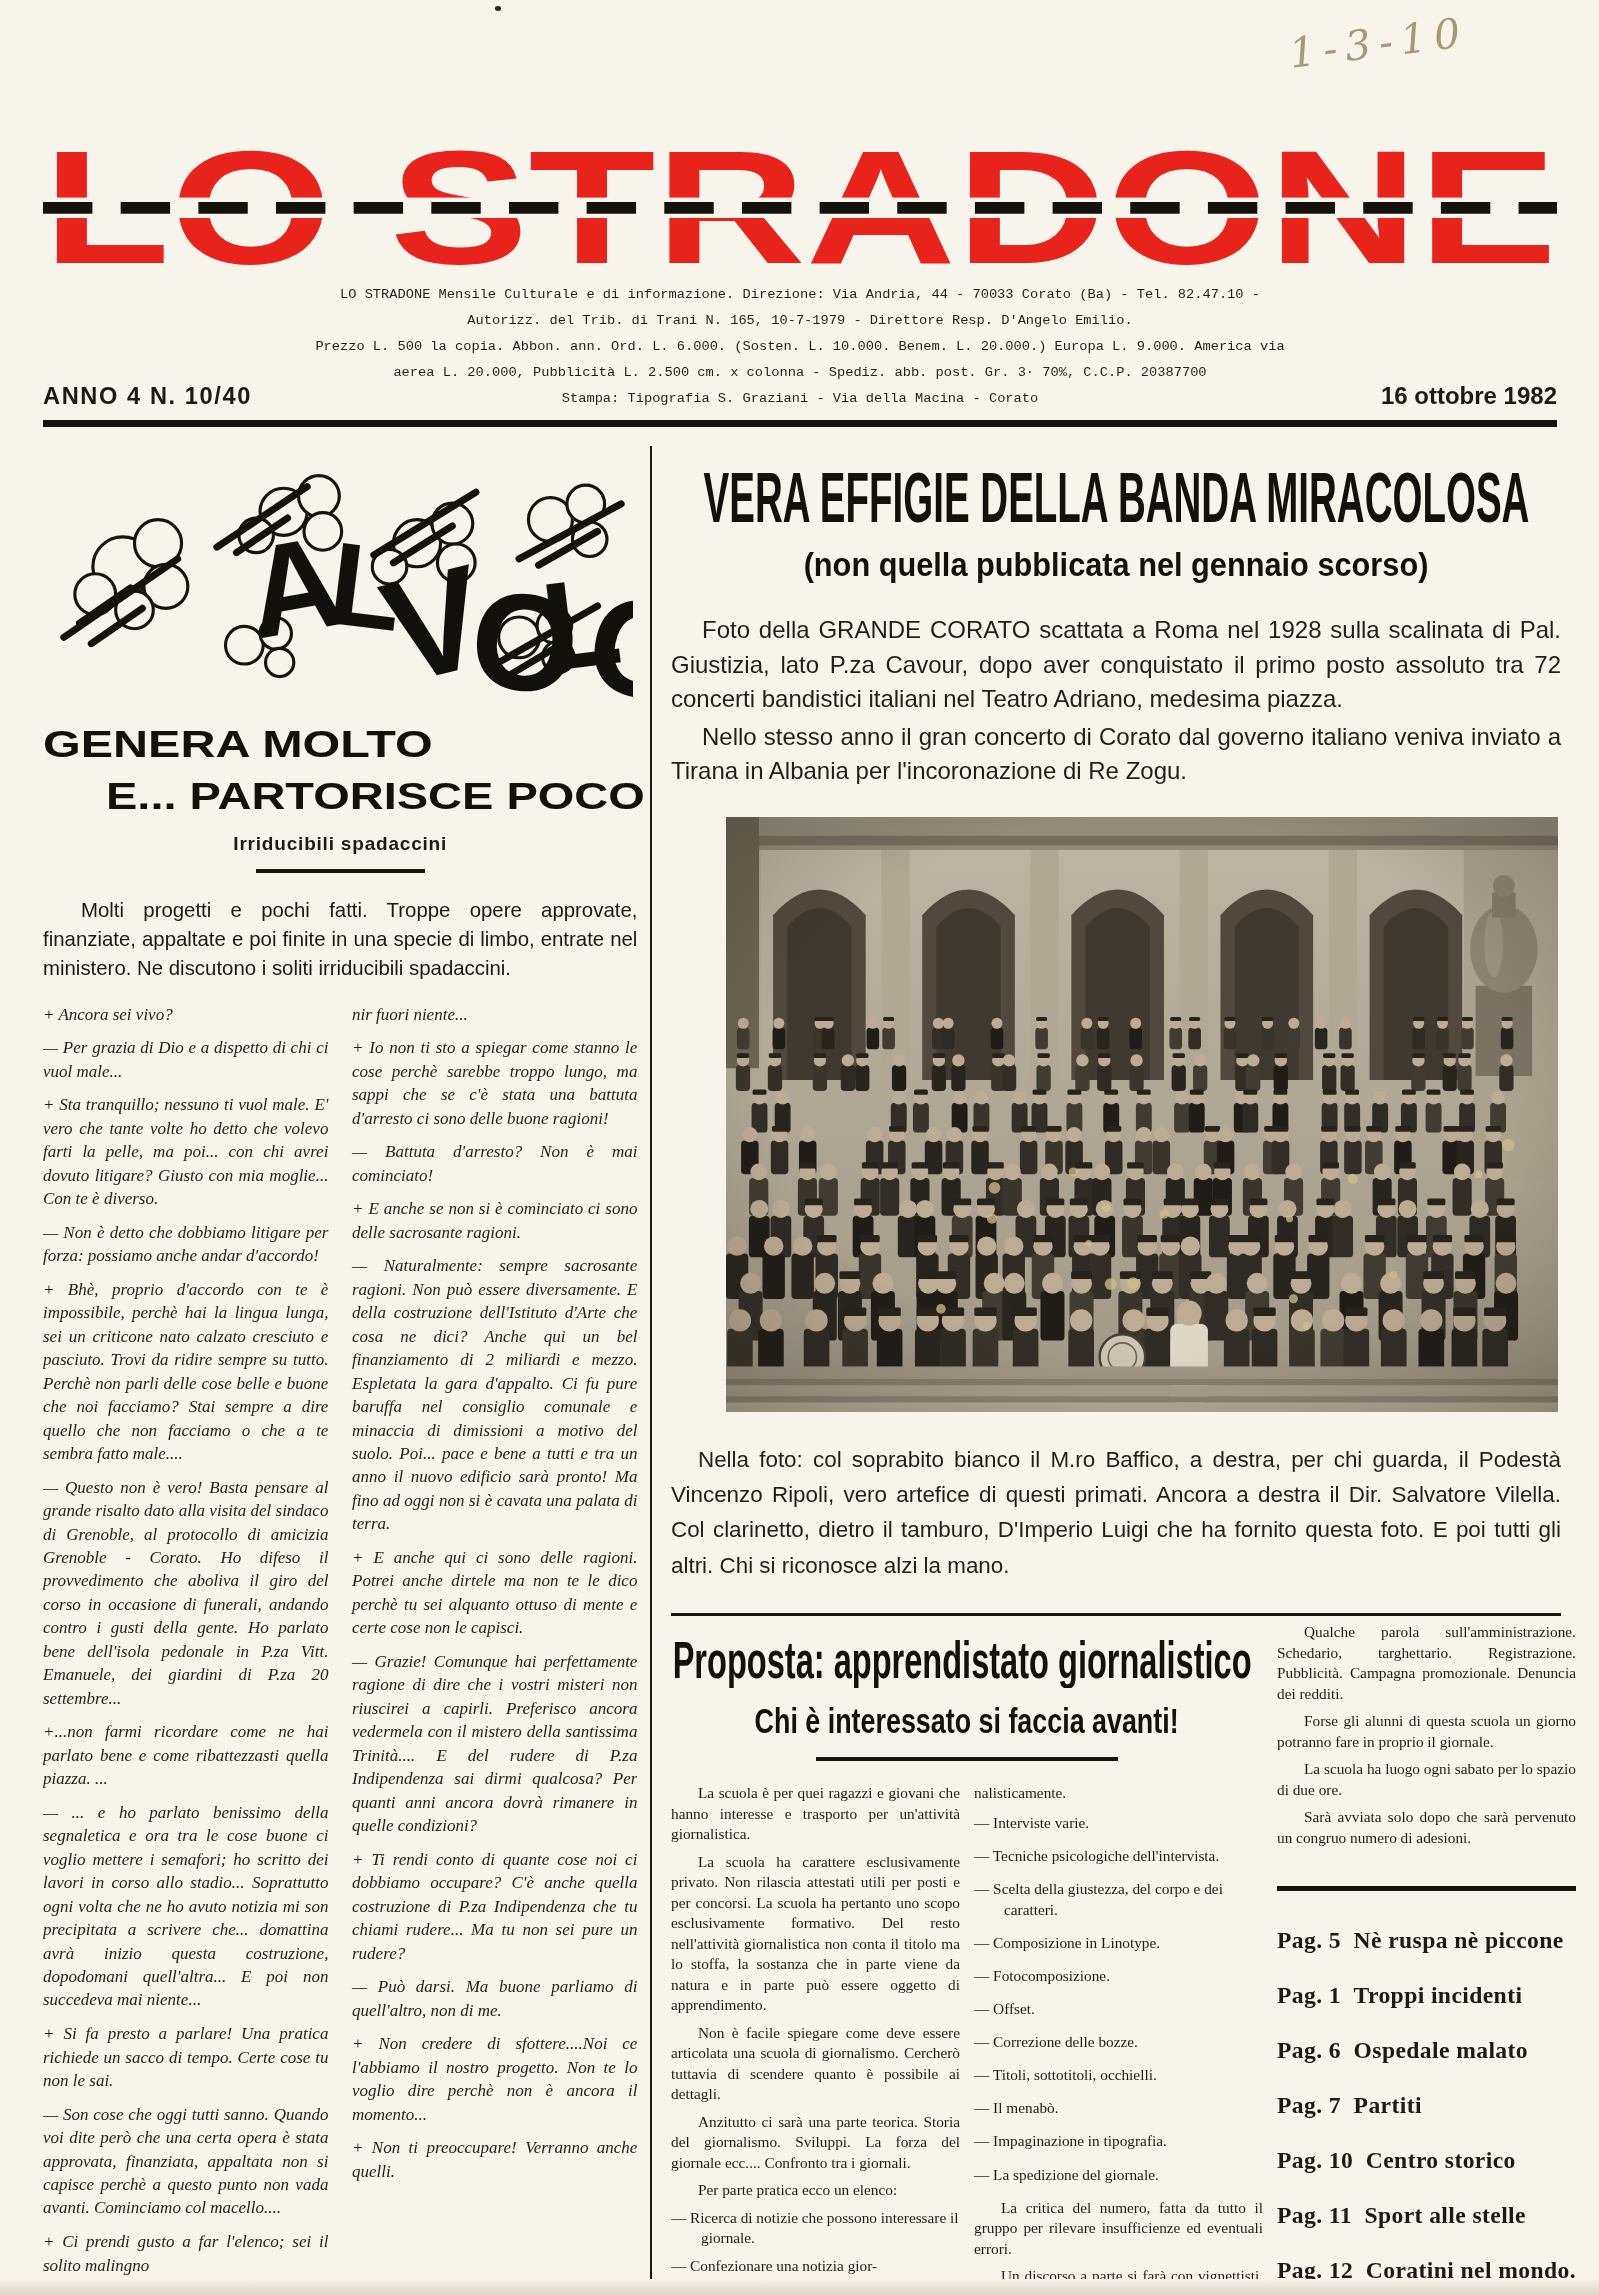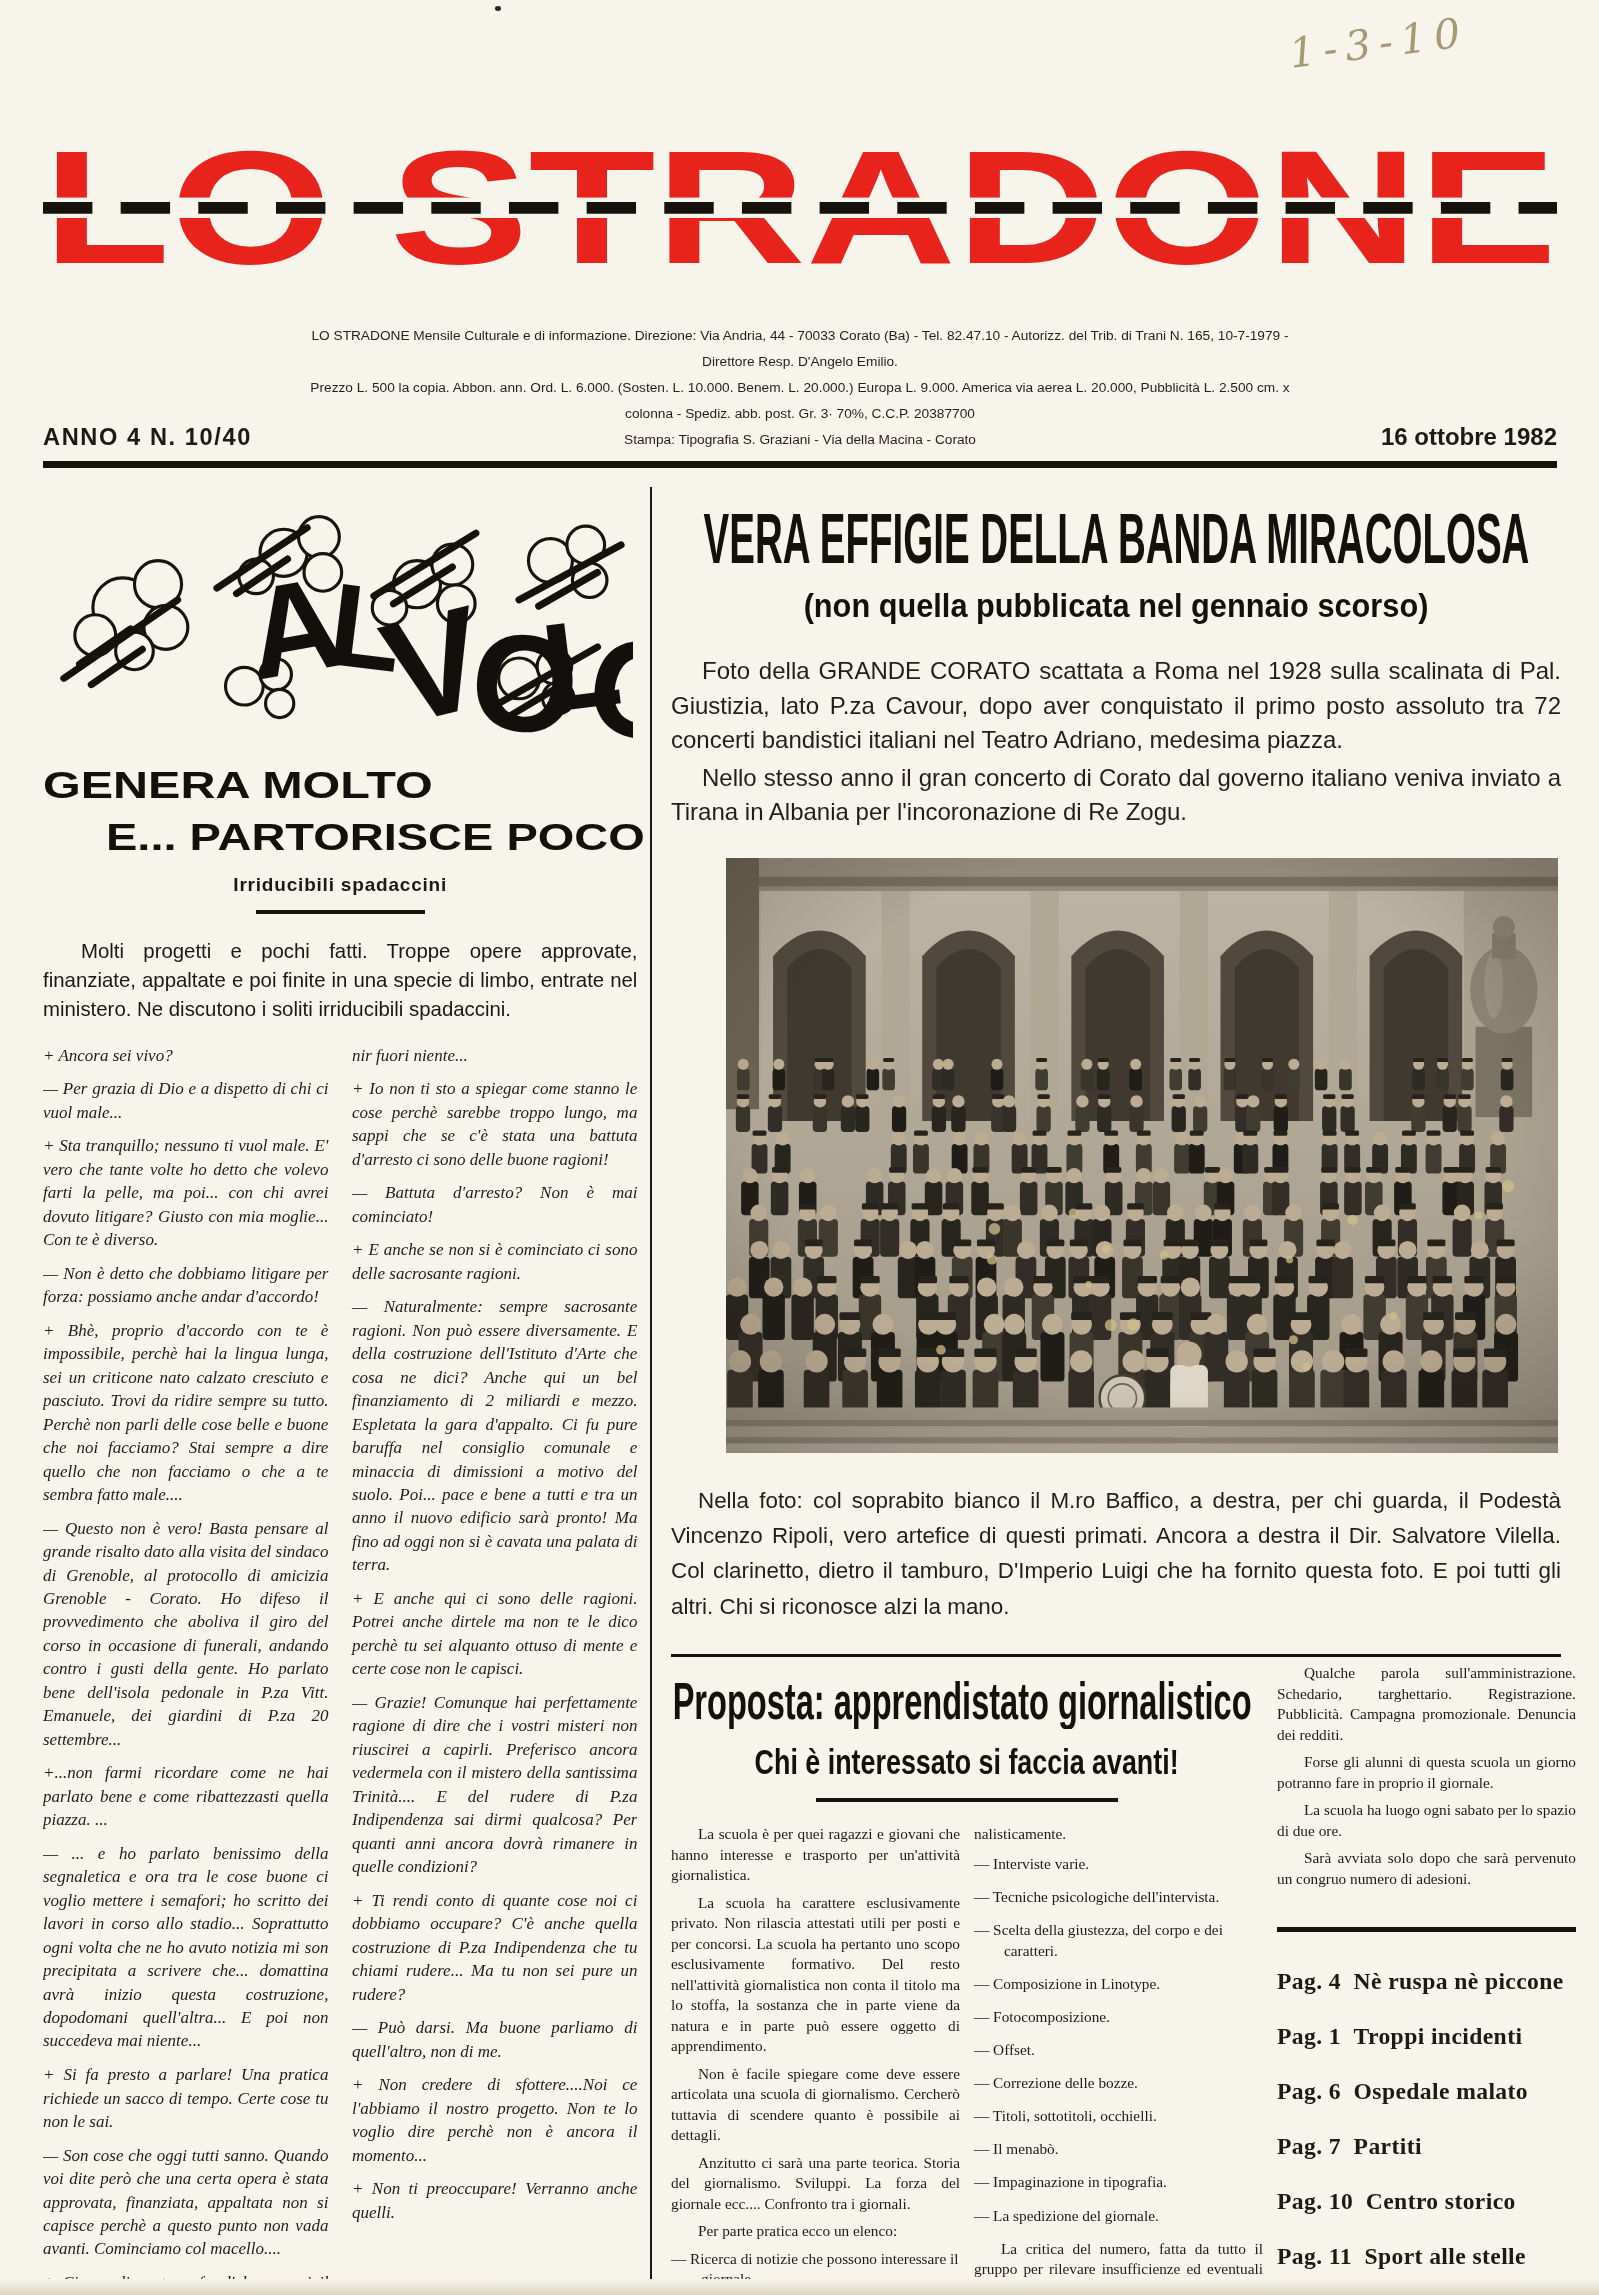--- a/index.html
+++ b/index.html
@@ -20,22 +20,22 @@
   }
   
   .masthead{margin:116px 43px 0;}
   .masthead svg{display:block;width:100%;height:auto;}
   
   .infobar{
     margin:4.7px 43px 0;
     display:grid;grid-template-columns:259px 1fr 259px;
     align-items:end;
   }
-  .info-center{text-align:center;font-family:Liberation Sans, sans-serif;
-    font-size:13.7px;line-height:1.9;color:#241f19;margin-top:41px;}
+  .info-center{text-align:center;font-family:Liberation Mono, monospace;
+    font-size:13.7px;line-height:1.9;color:#241f19;}
   .anno{font-family:"Liberation Sans",sans-serif;font-weight:bold;
     font-size:23.6px;letter-spacing:1.6px;padding-bottom:1.6px;}
   .issue-date{font-family:"Liberation Sans",sans-serif;font-weight:bold;
     font-size:24px;text-align:right;padding-bottom:1.6px;}
   .toprule{margin:7.9px 43px 0;border-bottom:7px solid #16130f;}
   
   .main{
     margin:19px 39px 0 43px;
     display:grid;grid-template-columns:609px 909px;
   }
@@ -971,21 +971,21 @@
           <div>
 
           <p>Qualche parola sull'amministrazione. Schedario, targhettario. Registrazione. Pubblicità. Campagna promozionale. Denuncia dei redditi.</p>
               <p>Forse gli alunni di questa scuola un giorno potranno fare in proprio il giornale.</p>
               <p>La scuola ha luogo ogni sabato per lo spazio di due ore.</p>
               <p>Sarà avviata solo dopo che sarà pervenuto un congruo numero di adesioni.</p>
             </div>
           <div class="rule3"></div>
           <div class="index">
 
-              <div class="idx"><span class="pg">Pag. 4</span><span>Nè ruspa nè piccone</span></div>
+              <div class="idx"><span class="pg">Pag. 5</span><span>Nè ruspa nè piccone</span></div>
 
               <div class="idx"><span class="pg">Pag. 1</span><span>Troppi incidenti</span></div>
 
               <div class="idx"><span class="pg">Pag. 6</span><span>Ospedale malato</span></div>
 
               <div class="idx"><span class="pg">Pag. 7</span><span>Partiti</span></div>
 
               <div class="idx"><span class="pg">Pag. 10</span><span>Centro storico</span></div>
 
               <div class="idx"><span class="pg">Pag. 11</span><span>Sport alle stelle</span></div>

